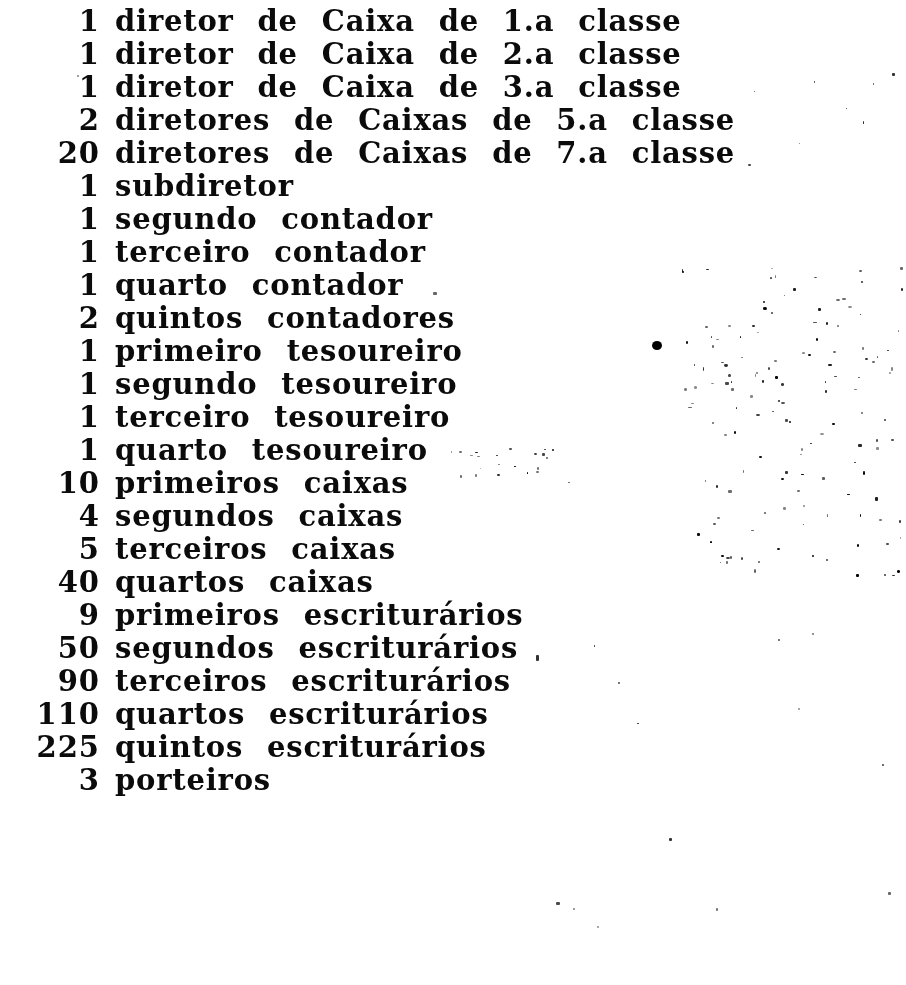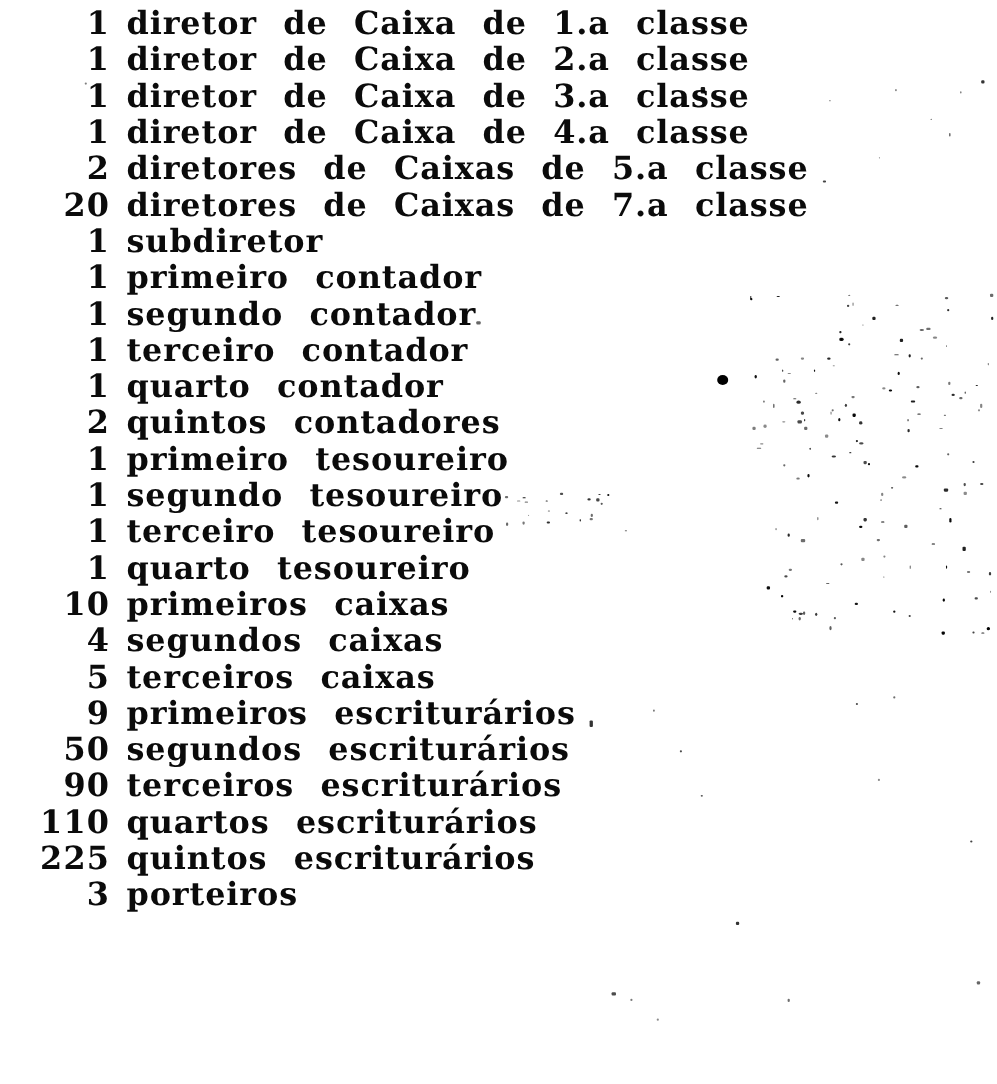--- a/index.html
+++ b/index.html
@@ -56,36 +56,35 @@
   .speck.square { border-radius: 1px; }
 </style>
 </head>
 <body>
 
 <div class="page">
   <div class="list" id="staff-list">
       <div class="row"><span class="count">1</span><span class="label">diretor de Caixa de 1.a classe</span></div>
       <div class="row"><span class="count">1</span><span class="label">diretor de Caixa de 2.a classe</span></div>
       <div class="row"><span class="count">1</span><span class="label">diretor de Caixa de 3.a classe</span></div>
-      <div class="row"><span class="count">1</span><span class="label">diretor de Caixa de 4.a classe</span></div>
       <div class="row"><span class="count">2</span><span class="label">diretores de Caixas de 5.a classe</span></div>
       <div class="row"><span class="count">20</span><span class="label">diretores de Caixas de 7.a classe</span></div>
       <div class="row"><span class="count">1</span><span class="label">subdiretor</span></div>
-      <div class="row"><span class="count">1</span><span class="label">primeiro contador</span></div>
       <div class="row"><span class="count">1</span><span class="label">segundo contador</span></div>
       <div class="row"><span class="count">1</span><span class="label">terceiro contador</span></div>
       <div class="row"><span class="count">1</span><span class="label">quarto contador</span></div>
       <div class="row"><span class="count">2</span><span class="label">quintos contadores</span></div>
       <div class="row"><span class="count">1</span><span class="label">primeiro tesoureiro</span></div>
       <div class="row"><span class="count">1</span><span class="label">segundo tesoureiro</span></div>
       <div class="row"><span class="count">1</span><span class="label">terceiro tesoureiro</span></div>
       <div class="row"><span class="count">1</span><span class="label">quarto tesoureiro</span></div>
       <div class="row"><span class="count">10</span><span class="label">primeiros caixas</span></div>
       <div class="row"><span class="count">4</span><span class="label">segundos caixas</span></div>
       <div class="row"><span class="count">5</span><span class="label">terceiros caixas</span></div>
+      <div class="row"><span class="count">40</span><span class="label">quartos caixas</span></div>
       <div class="row"><span class="count">9</span><span class="label">primeiros escriturários</span></div>
       <div class="row"><span class="count">50</span><span class="label">segundos escriturários</span></div>
       <div class="row"><span class="count">90</span><span class="label">terceiros escriturários</span></div>
       <div class="row"><span class="count">110</span><span class="label">quartos escriturários</span></div>
       <div class="row"><span class="count">225</span><span class="label">quintos escriturários</span></div>
       <div class="row"><span class="count">3</span><span class="label">porteiros</span></div>
     </div>
   <div class="noise-layer" id="noise-layer">
       <div class="speck square" style="left: 863.004px; top: 121.416px; width: 1.2145px; height: 2.22169px; opacity: 0.81;"></div>
       <div class="speck square" style="left: 748.3px; top: 164.195px; width: 2.63431px; height: 1.56394px; opacity: 0.73;"></div>

